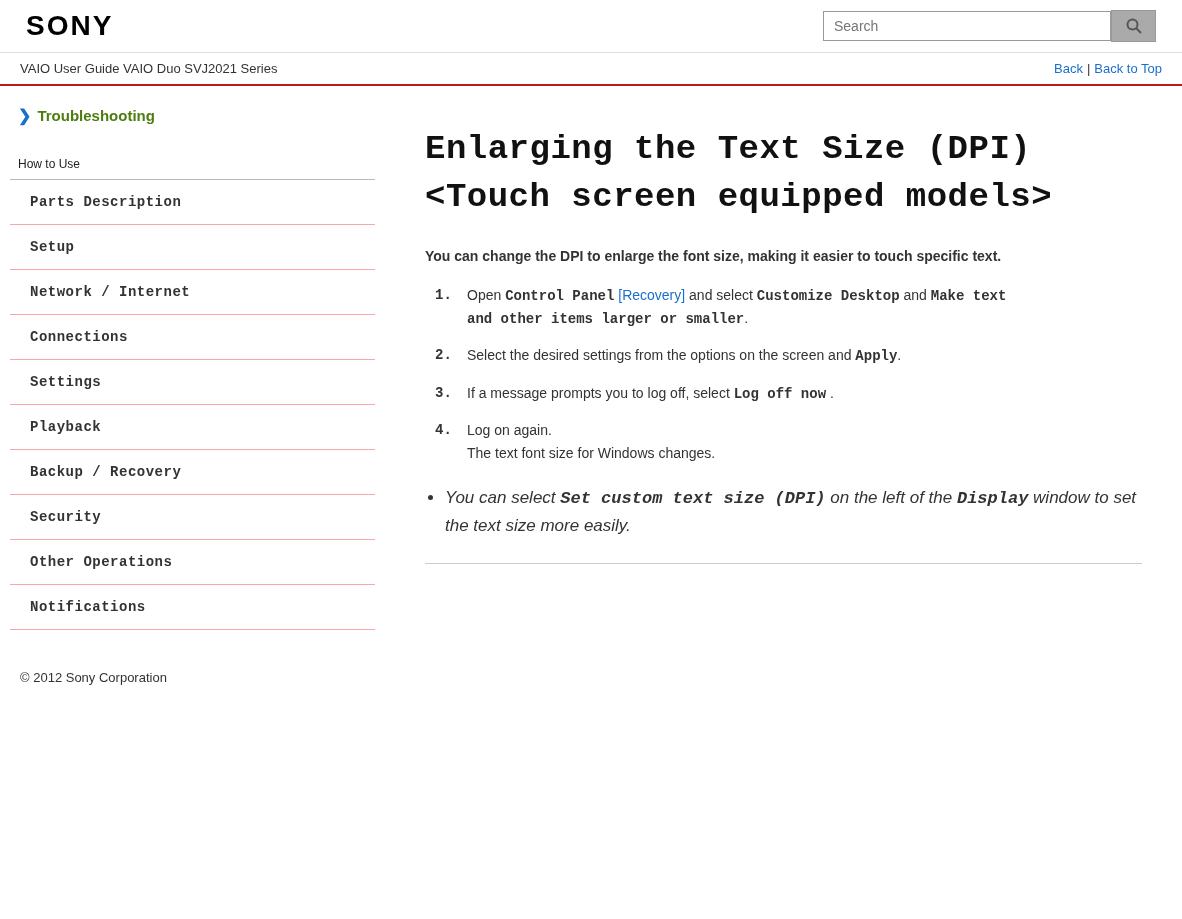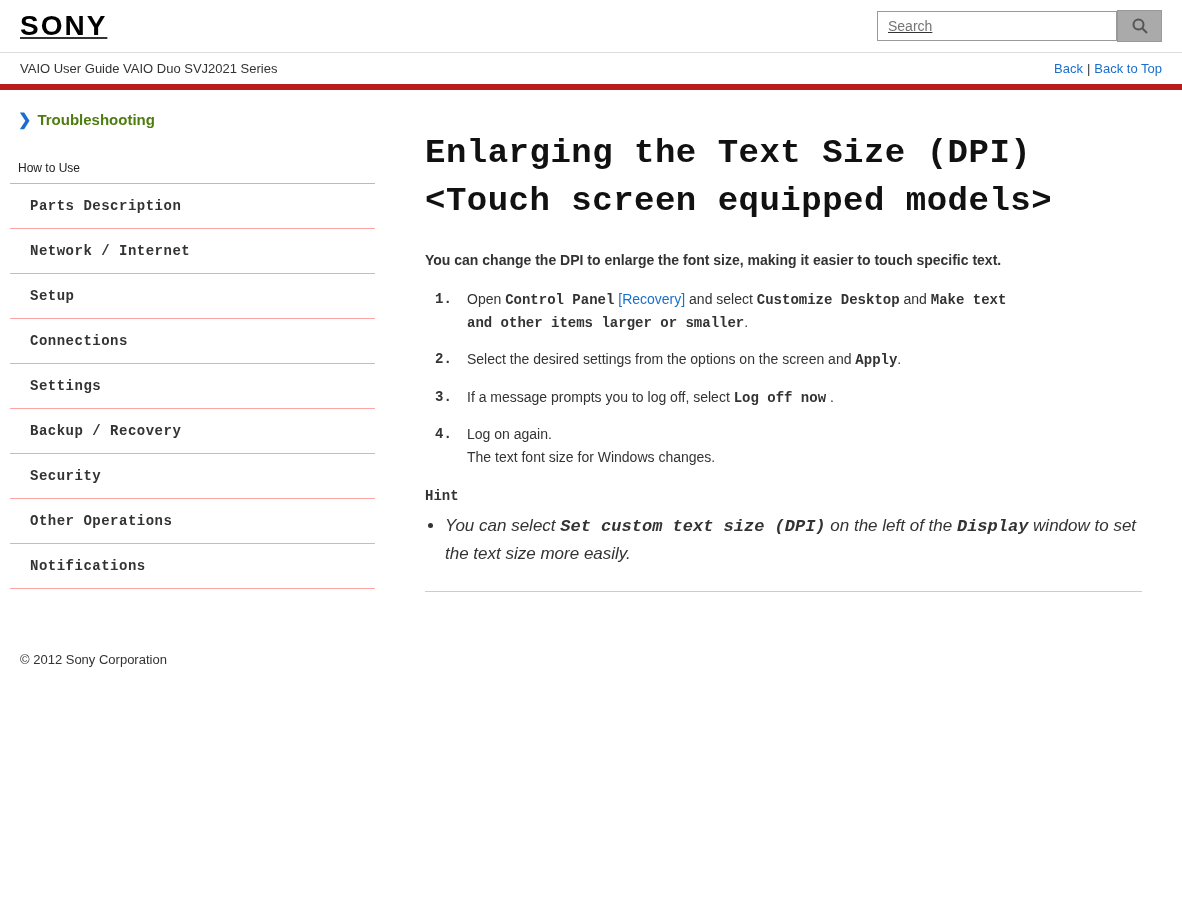--- a/index.html
+++ b/index.html
@@ -3,37 +3,36 @@
   <meta charset="utf-8">
   <style>
     * { margin: 0; padding: 0; box-sizing: border-box; }
     body { font-family: Arial, sans-serif; font-size: 14px; color: #333; background: #fff; width: 1182px; min-height: 919px; }
 
     
     #header {
       display: flex;
       align-items: center;
       justify-content: space-between;
-      padding: 10px 20px;
+      padding: 10px 26px;
       border-bottom: 1px solid #ddd;
-      text-decoration: underline;
     }
     #sony-logo {
       font-size: 28px;
       font-weight: bold;
       letter-spacing: 2px;
       color: #000;
     }
     #search-area {
       display: flex;
       align-items: center;
       gap: 0;
     }
     #search-input {
-      width: 240px;
+      width: 288px;
       padding: 6px 10px;
       border: 1px solid #999;
       font-size: 14px;
       color: #888;
       outline: none;
     }
     #search-button {
       width: 45px;
       height: 32px;
       background: #aaa;
@@ -43,21 +42,21 @@
       align-items: center;
       justify-content: center;
     }
 
     
     #breadcrumb-bar {
       display: flex;
       align-items: center;
       justify-content: space-between;
       padding: 8px 20px;
-      border-bottom: 6px solid #b91c1c;
+      border-bottom: 2px solid #b91c1c;
     }
     #breadcrumb-bar .guide-title {
       font-size: 13px;
       color: #333;
     }
     #nav-links {
       display: flex;
       gap: 4px;
       font-size: 13px;
     }
@@ -241,24 +240,25 @@
 
   <div id="sidebar">
     <div id="troubleshooting-header">
       <span class="chevron">❯</span>
       <span class="label">Troubleshooting</span>
     </div>
 
     <div id="sidebar-nav">
       <div class="section-title">How to Use</div>
       <a class="nav-item">Parts Description</a>
+      <a class="nav-item">Setup</a>
       <a class="nav-item">Network / Internet</a>
-      <a class="nav-item">Setup</a>
       <a class="nav-item">Connections</a>
       <a class="nav-item">Settings</a>
+      <a class="nav-item">Playback</a>
       <a class="nav-item">Backup / Recovery</a>
       <a class="nav-item">Security</a>
       <a class="nav-item">Other Operations</a>
       <a class="nav-item">Notifications</a>
     </div>
   </div>
 
   <div id="content">
 
     <div id="page-title-block">
@@ -294,21 +294,20 @@
       </li>
       <li>
         <span class="step-num bold-mono">4.</span>
         <span class="step-content">
           Log on again.<br>The text font size for Windows changes.
         </span>
       </li>
     </ol>
 
     <div id="hint-section">
-      <div class="hint-label">Hint</div>
       <ul>
         <li>
           You can select <span class="bold-mono">Set custom text size (DPI)</span>
           on the left of the <span class="bold-mono">Display</span>
           window to set the text size more easily.
         </li>
       </ul>
     </div>
 
     <hr id="content-divider">

